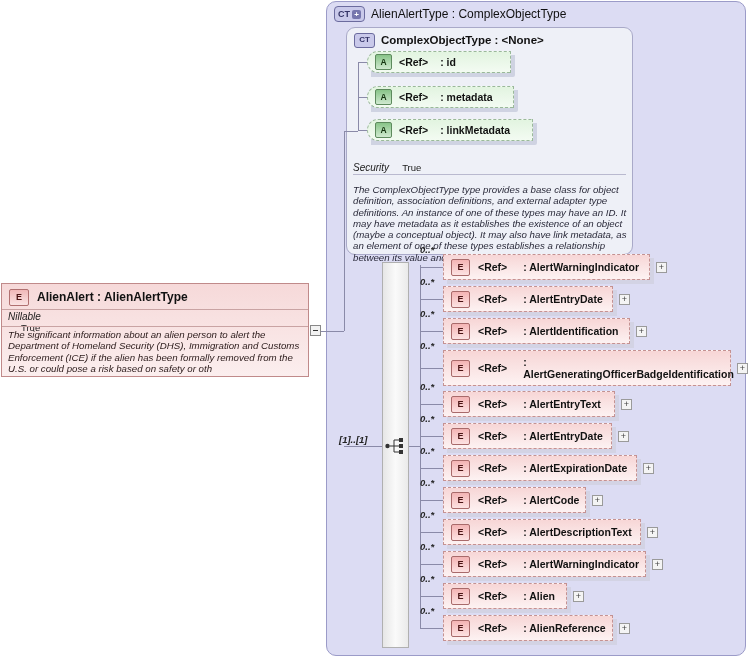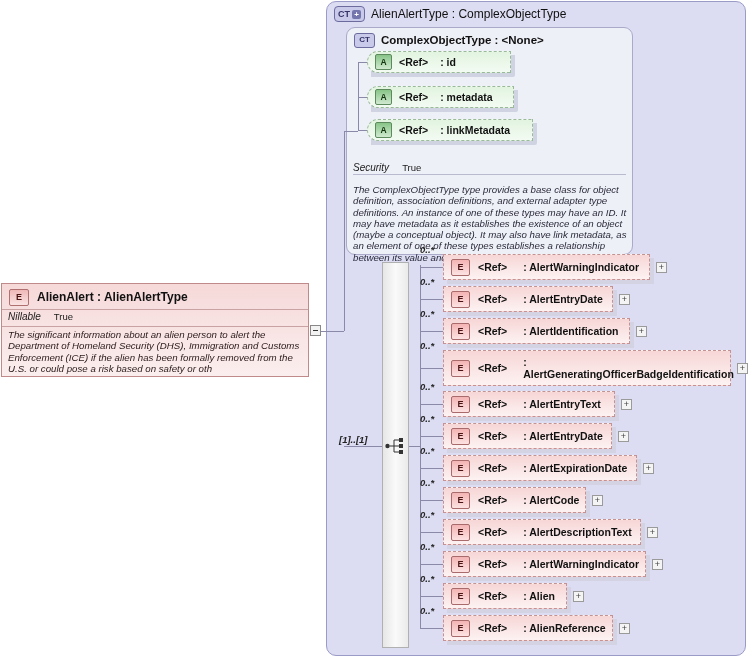--- a/index.html
+++ b/index.html
@@ -115,21 +115,21 @@
     width:18px;height:15px;
     background:linear-gradient(to bottom,#f0b8b8,#fae3e3);
     border:1px solid #b07070;
     border-radius:2px;
     font-size:9px;font-weight:bold;color:#4a1414;
     display:flex;align-items:center;justify-content:center;line-height:1;
   }
   .el-title{font-size:12px;font-weight:bold;color:#111;white-space:nowrap;}
   #alien-alert-sep1{left:2px;top:309px;width:306px;height:1px;background:#c9a3a3;}
   #nillable-row{
-    left:8px;top:311px;height:14px;display:flex;
+    left:8px;top:311px;height:14px;display:flex;flex-direction:column;
   }
   #alien-alert-sep2{left:2px;top:326px;width:306px;height:1px;background:#c9a3a3;}
   #alien-alert-desc{
     left:8px;top:329px;width:294px;
     font-style:italic;font-size:9.7px;line-height:11.4px;color:#2a1a1a;
   }
 
   
   #collapse-box{
     left:310px;top:325px;width:11px;height:11px;

